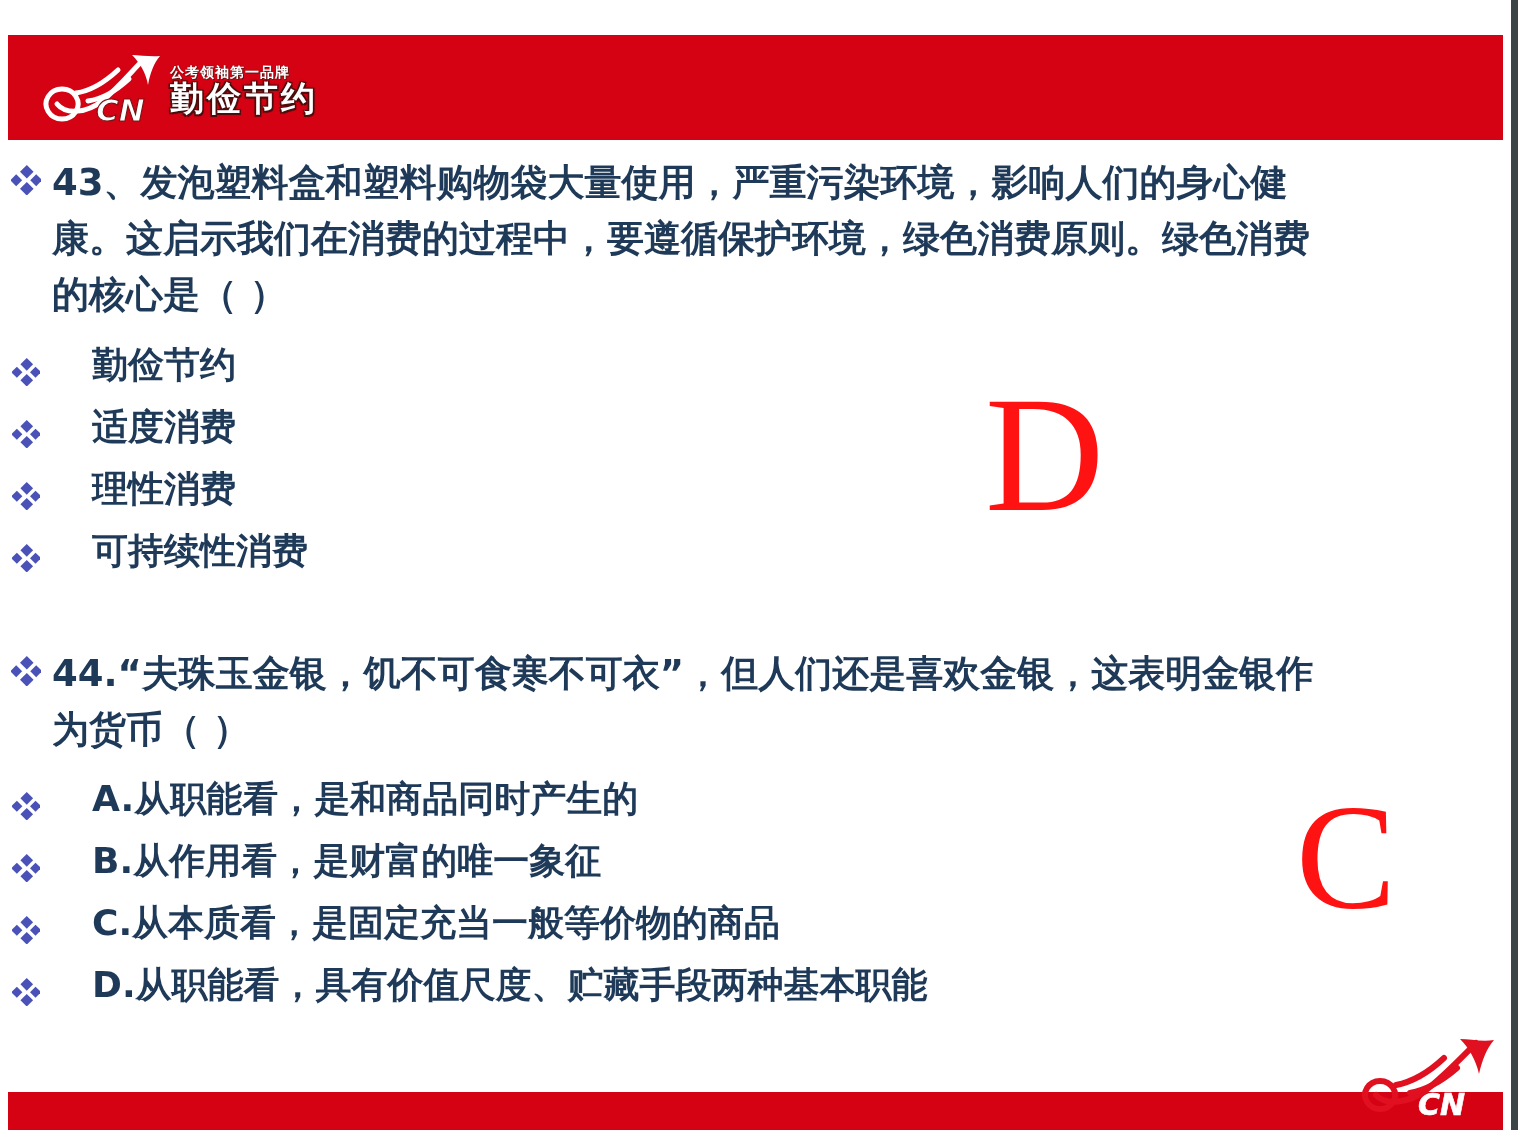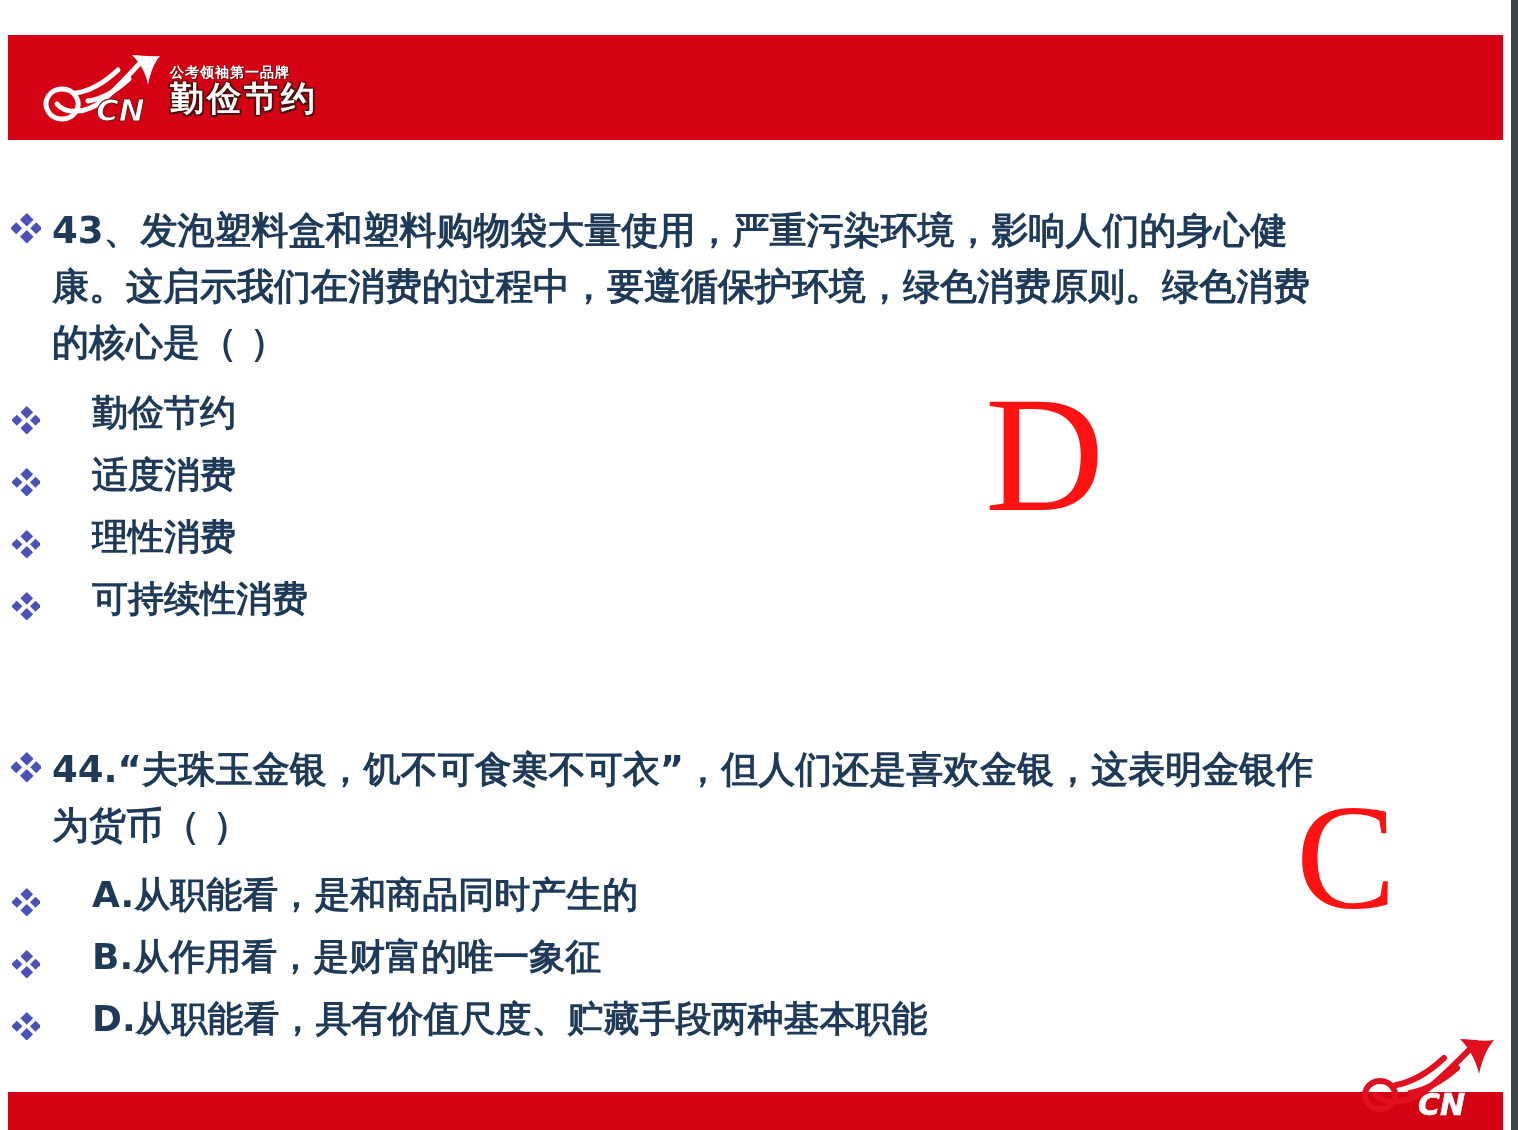--- a/index.html
+++ b/index.html
@@ -83,21 +83,21 @@
 
   
   .content {
     position: absolute;
     left: 0;
     top: 155px;
     width: 1518px;
     height: 915px;
   }
 
-  .q-block { position: relative; margin-top: 48px; }
+  .q-block { position: relative; }
 
   .bullet-row {
     display: flex;
     align-items: flex-start;
   }
 
   .bullet {
     flex: 0 0 auto;
     width: 52px;
     display: flex;
@@ -311,20 +311,33 @@
               <rect x="1" y="11" width="8.4" height="8.4" transform="rotate(45 5.2 15.2)"></rect>
               <rect x="21" y="11" width="8.4" height="8.4" transform="rotate(45 25.2 15.2)"></rect>
               <rect x="11" y="2" width="9.6" height="9.6" transform="rotate(45 15.8 6.8)"></rect>
               <rect x="11" y="19" width="9.6" height="9.6" transform="rotate(45 15.8 23.8)"></rect>
             </g>
           </svg>
         </div>
         <div class="opt-text"><span class="olabel">B.</span><span>从作用看，是财富的唯一象征</span></div>
       </div>
 
+      <div class="bullet-row opt-row">
+        <div class="bullet bullet-sm">
+          <svg width="28" height="28" viewBox="0 0 30 30" aria-hidden="true">
+            <g fill="#4a52b8">
+              <rect x="1" y="11" width="8.4" height="8.4" transform="rotate(45 5.2 15.2)"></rect>
+              <rect x="21" y="11" width="8.4" height="8.4" transform="rotate(45 25.2 15.2)"></rect>
+              <rect x="11" y="2" width="9.6" height="9.6" transform="rotate(45 15.8 6.8)"></rect>
+              <rect x="11" y="19" width="9.6" height="9.6" transform="rotate(45 15.8 23.8)"></rect>
+            </g>
+          </svg>
+        </div>
+        <div class="opt-text"><span class="olabel">C.</span><span>从本质看，是固定充当一般等价物的商品</span></div>
+      </div>
 
       <div class="bullet-row opt-row">
         <div class="bullet bullet-sm">
           <svg width="28" height="28" viewBox="0 0 30 30" aria-hidden="true">
             <g fill="#4a52b8">
               <rect x="1" y="11" width="8.4" height="8.4" transform="rotate(45 5.2 15.2)"></rect>
               <rect x="21" y="11" width="8.4" height="8.4" transform="rotate(45 25.2 15.2)"></rect>
               <rect x="11" y="2" width="9.6" height="9.6" transform="rotate(45 15.8 6.8)"></rect>
               <rect x="11" y="19" width="9.6" height="9.6" transform="rotate(45 15.8 23.8)"></rect>
             </g>

